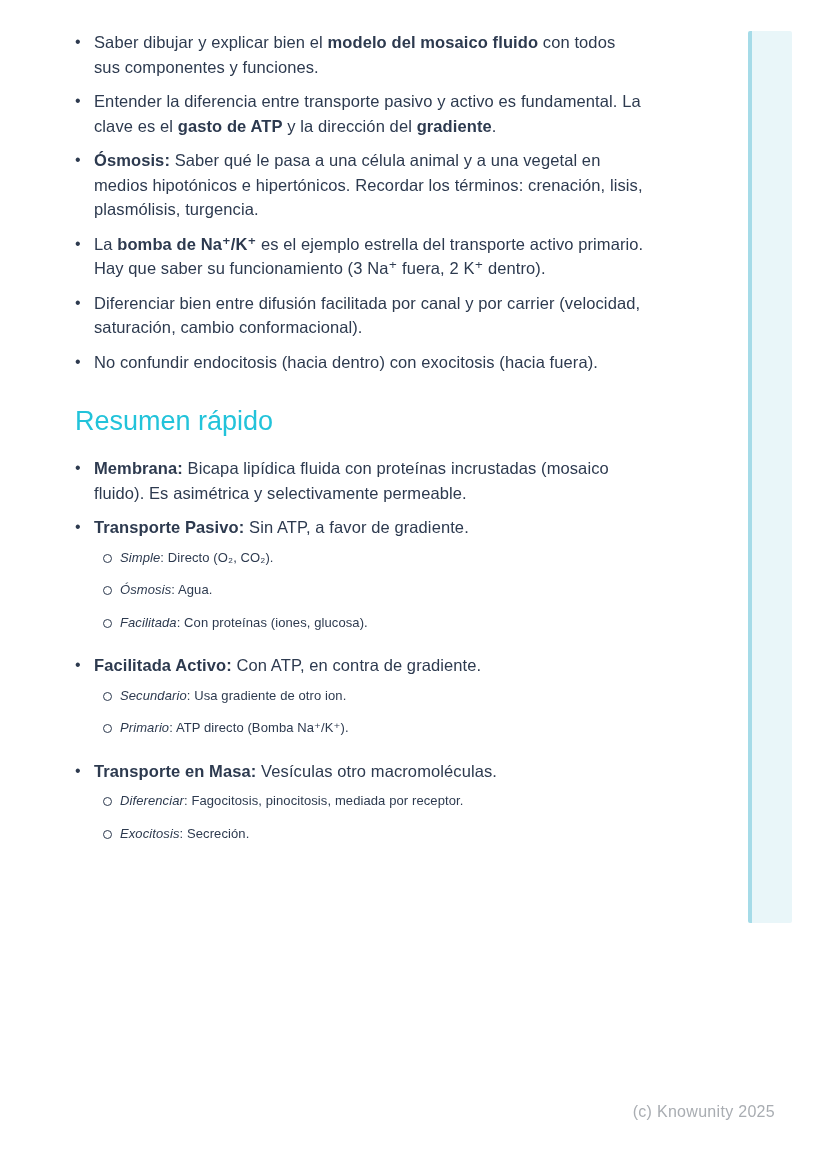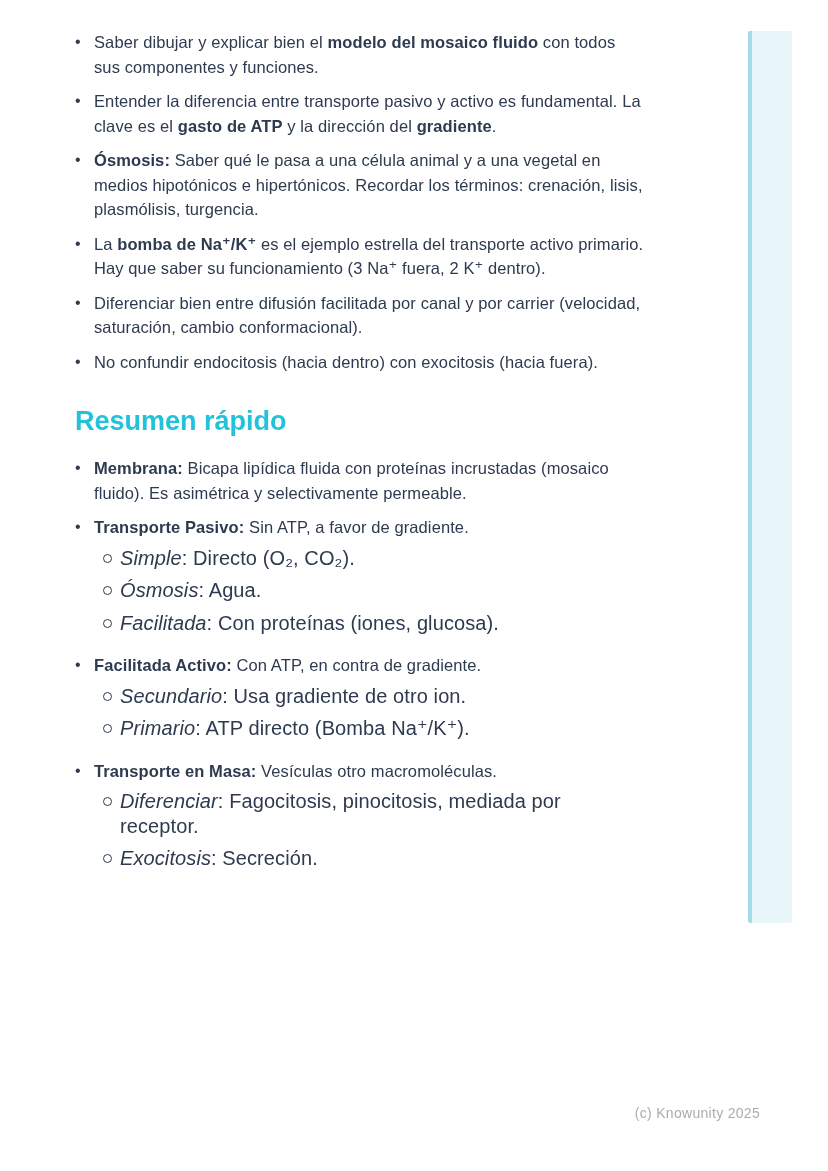--- a/index.html
+++ b/index.html
@@ -55,36 +55,36 @@
   .sub-circle {
     flex: none;
     width: 7px;
     height: 7px;
     border: 1.5px solid var(--text-color, #2d3a4f);
     border-radius: 50%;
     margin: 8px 8px 0 0;
   }
   .sub-text {
     flex: 1;
-    font-size: 20px;
+    font-size: 13px;
     line-height: 24.5px;
     letter-spacing: 0.1px;
   }
   .section-heading {
     margin: 30px 0 18px 0;
     font-size: 27px;
     line-height: 34px;
-    font-weight: 700;
+    font-weight: 400;
     color: var(--accent-cyan, #22c3da);
   }
   .footer {
     position: absolute;
-    right: 68px;
+    right: 53px;
     bottom: 50px;
-    font-size: 14px;
+    font-size: 16px;
     letter-spacing: 0.3px;
     color: var(--footer-color, #a9adb2);
     margin-top: 12px;
   }
 </style>
 </head>
 <body>
 
 <div class="page">
   <div class="right-strip"></div>

